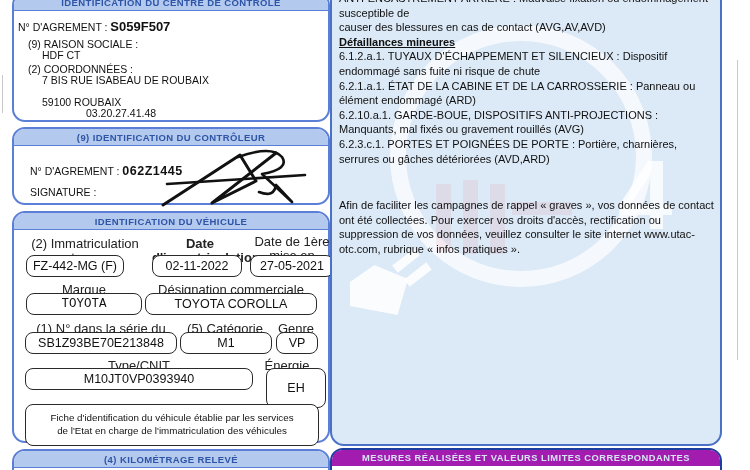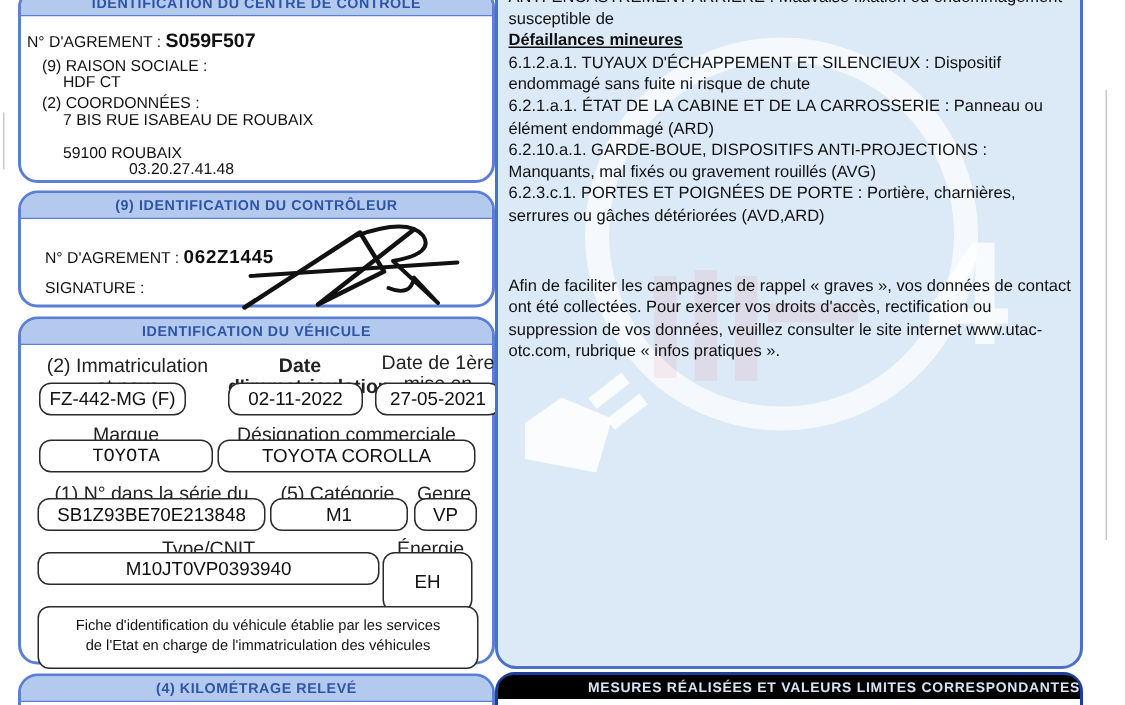--- a/index.html
+++ b/index.html
@@ -39,21 +39,21 @@
   .wm-stripe{width:28px;height:9px;background:rgba(255,255,255,.85);transform:rotate(-38deg);}
   .wm-pink{background:rgba(235,150,170,.16);}
 
   
   #km-panel{position:absolute;left:12px;top:449px;width:318px;height:30px;background:#fff;
     border:2px solid #5b7ed6;border-radius:13px 13px 0 0;box-sizing:border-box;}
   #km-header{background:#b3c9ee;border-bottom:1.5px solid #5b7ed6;border-radius:11px 11px 0 0;
     text-align:center;font-weight:bold;font-size:9.5px;color:#2e54a6;letter-spacing:.4px;padding:2.5px 0 2px 0;}
   #measures-panel{position:absolute;left:330px;top:448px;width:392px;height:30px;background:#fff;
     border:2px solid #1c3f9f;border-radius:13px 13px 0 0;box-sizing:border-box;}
-  #measures-header{background:#000000;text-align:right;font-weight:bold;font-size:9.3px;
+  #measures-header{background:#a21caf;text-align:center;font-weight:bold;font-size:9.3px;
     color:#d6e4f4;letter-spacing:.5px;padding:3px 0 2.5px 0;border-radius:10px 10px 0 0;}
 
   .scan-line{position:absolute;width:1px;background:#c9c9c9;}
   svg.sig{position:absolute;}
 </style>
 </head>
 <body>
 
 <div id="page">
 
@@ -115,21 +115,21 @@
       <div class="fld-lbl" style="left:258px;top:92px;width:48px;">Genre</div>
 
       <div class="fld-box" style="left:11px;top:102px;width:152px;height:22px;">SB1Z93BE70E213848</div>
       <div class="fld-box" style="left:166px;top:102px;width:92px;height:22px;">M1</div>
       <div class="fld-box" style="left:262px;top:102px;width:42px;height:22px;">VP</div>
 
       <div class="fld-lbl" style="left:50px;top:129px;width:150px;">Type/CNIT</div>
       <div class="fld-lbl" style="left:242px;top:129px;width:62px;">Énergie</div>
 
       <div class="fld-box" style="left:11px;top:138px;width:228px;height:22px;">M10JT0VP0393940</div>
-      <div class="fld-box" style="left:241px;top:138px;width:60px;height:40px;">EH</div>
+      <div class="fld-box" style="left:252px;top:138px;width:60px;height:40px;">EH</div>
 
       <div class="fld-lbl" style="left:0;top:178px;width:316px;">Document(s) présenté(s)</div>
       <div class="doc-box" style="left:11px;top:174px;width:294px;height:42px;">Fiche d'identification du véhicule établie par les services de l'Etat en charge de l'immatriculation des véhicules</div>
     </div>
   </div>
 
   <div id="km-panel">
     <div id="km-header">(4) KILOMÉTRAGE RELEVÉ</div>
   </div>
 
@@ -140,20 +140,21 @@
     <div class="wm" id="wm-nib"></div>
     <div class="wm wm-stripe" style="left:60px;top:268px;"></div>
     <div class="wm wm-stripe" style="left:72px;top:282px;"></div>
     <div class="wm wm-pink" style="left:104px;top:196px;width:15px;height:68px;"></div>
     <div class="wm wm-pink" style="left:131px;top:192px;width:15px;height:74px;"></div>
     <div class="wm wm-pink" style="left:158px;top:196px;width:15px;height:70px;"></div>
     <div class="wm wm-pink" style="left:180px;top:214px;width:60px;height:13px;"></div>
 
     <div id="findings-text">
       <div>ANTI-ENCASTREMENT ARRIÈRE : Mauvaise fixation ou endommagement susceptible de</div>
+      <div>causer des blessures en cas de contact (AVG,AV,AVD)</div>
       <div class="minor-hdr">Défaillances mineures</div>
       <div>6.1.2.a.1. TUYAUX D'ÉCHAPPEMENT ET SILENCIEUX : Dispositif endommagé sans fuite ni risque de chute</div>
       <div>6.2.1.a.1. ÉTAT DE LA CABINE ET DE LA CARROSSERIE : Panneau ou élément endommagé (ARD)</div>
       <div>6.2.10.a.1. GARDE-BOUE, DISPOSITIFS ANTI-PROJECTIONS : Manquants, mal fixés ou gravement rouillés (AVG)</div>
       <div>6.2.3.c.1. PORTES ET POIGNÉES DE PORTE : Portière, charnières, serrures ou gâches détériorées (AVD,ARD)</div>
       <div class="privacy">Afin de faciliter les campagnes de rappel « graves », vos données de contact ont été collectées. Pour exercer vos droits d'accès, rectification ou suppression de vos données, veuillez consulter le site internet www.utac-otc.com,  rubrique « infos pratiques ».</div>
     </div>
   </div>
 
   <div id="measures-panel">

